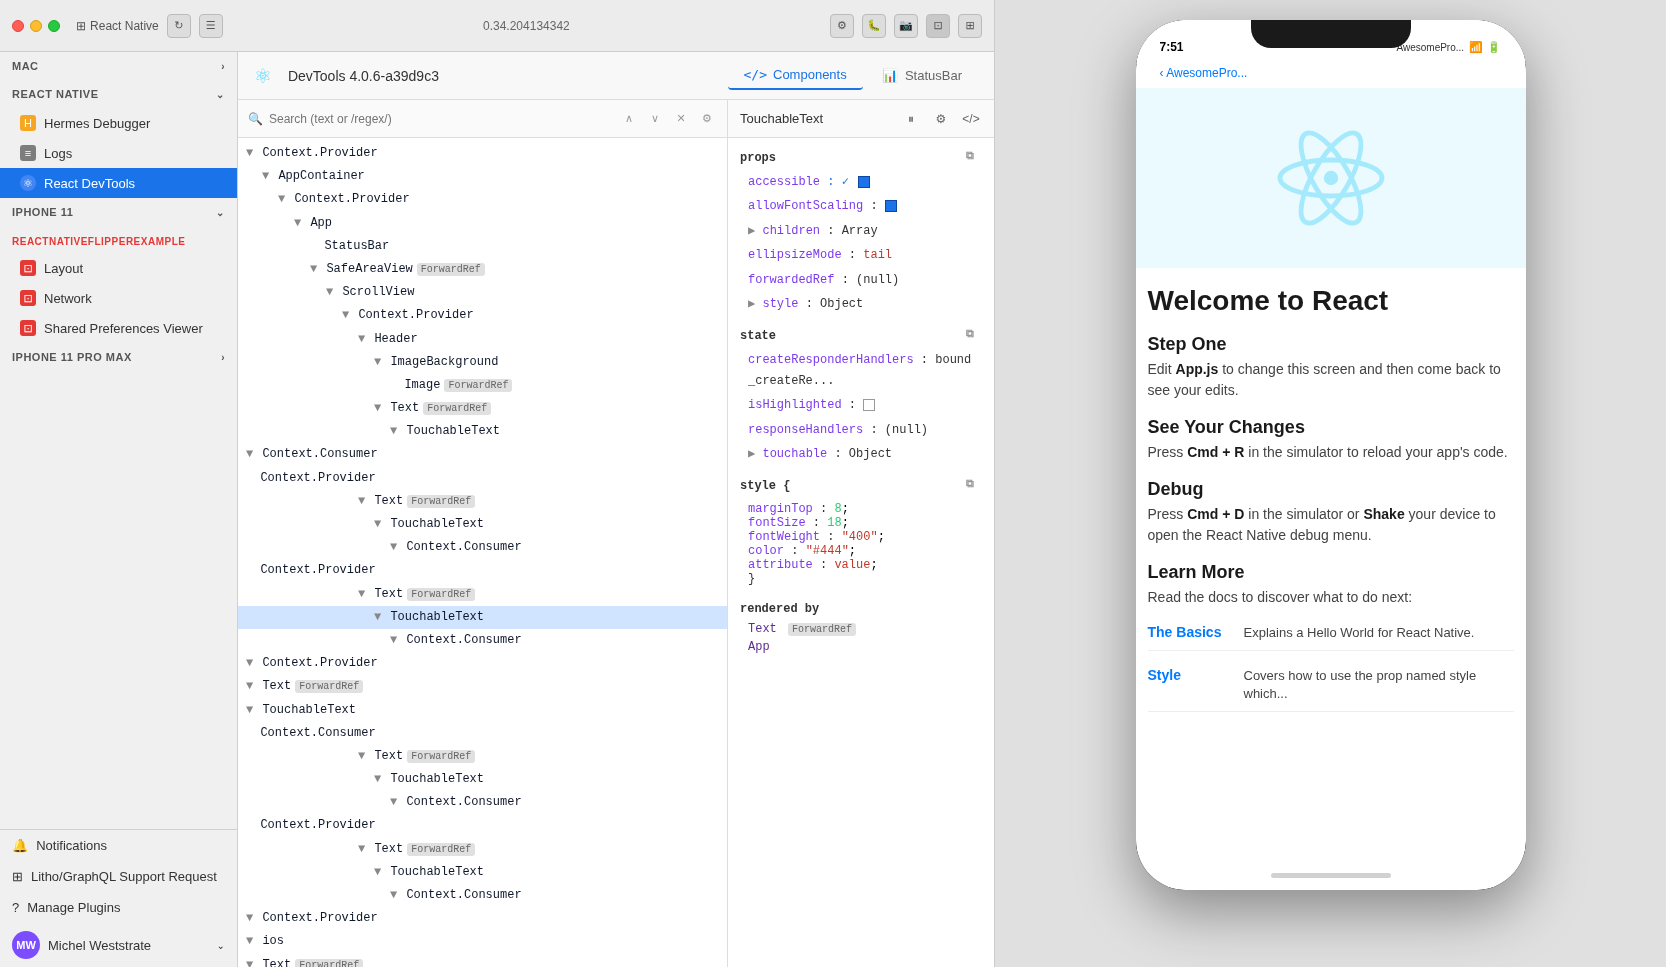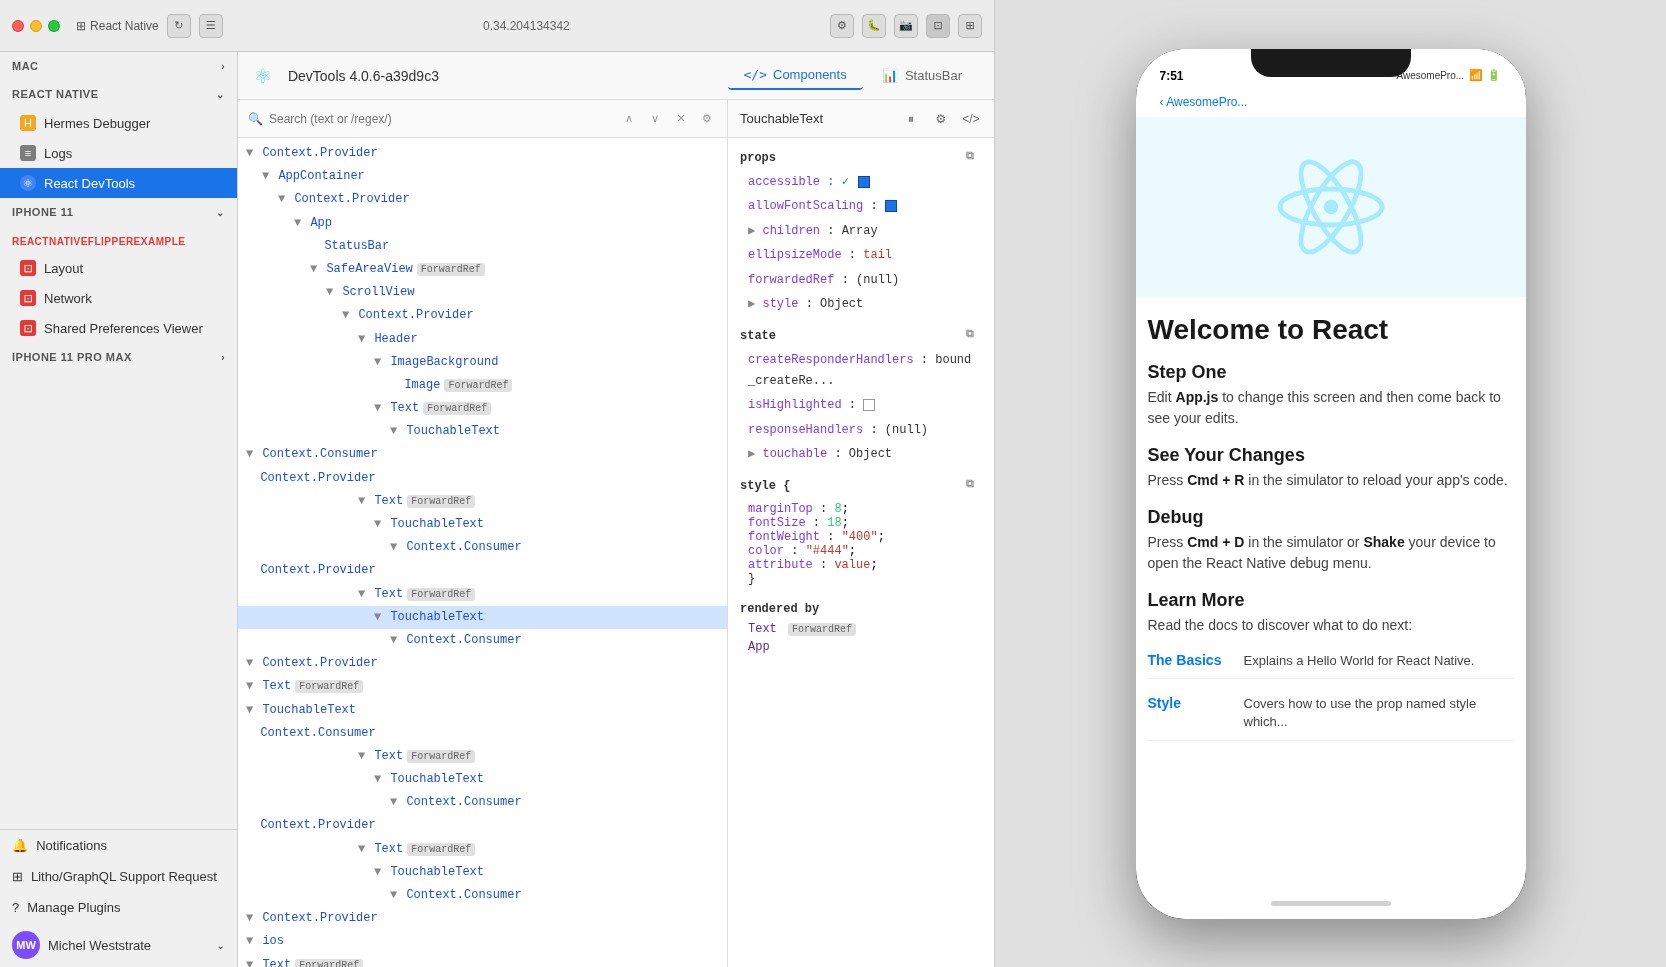--- a/index.html
+++ b/index.html
@@ -273,21 +273,21 @@
       font-size: 12px;
     }
     .tree-node {
       padding: 2px 8px;
       line-height: 1.6;
       white-space: nowrap;
       cursor: pointer;
     }
     .tree-node.selected { background: #d0e4ff; }
     .tree-arrow { color: #888; margin-right: 2px; }
-    .tree-component { color: #1d4ed8; }
+    .tree-component { color: #0f172a; }
     .tree-badge {
       background: #e0e0e0;
       color: #666;
       font-size: 10px;
       padding: 1px 4px;
       border-radius: 3px;
       margin-left: 4px;
     }
     .indent-1 { padding-left: 8px; }
     .indent-2 { padding-left: 24px; }
@@ -389,21 +389,21 @@
       padding: 2px 8px;
       font-family: 'Courier New', monospace;
       font-size: 12px;
     }
 
     
     .iphone-panel {
       flex: 1;
       background: #e0e0e0;
       display: flex;
-      align-items: center;
+      align-items: flex-start;
       justify-content: center;
       padding: 20px;
     }
     .iphone-device {
       width: 390px;
       height: 870px;
       background: #1a1a1a;
       border-radius: 50px;
       position: relative;
       box-shadow: 0 20px 60px rgba(0,0,0,0.4), inset 0 0 0 2px #3a3a3a;

